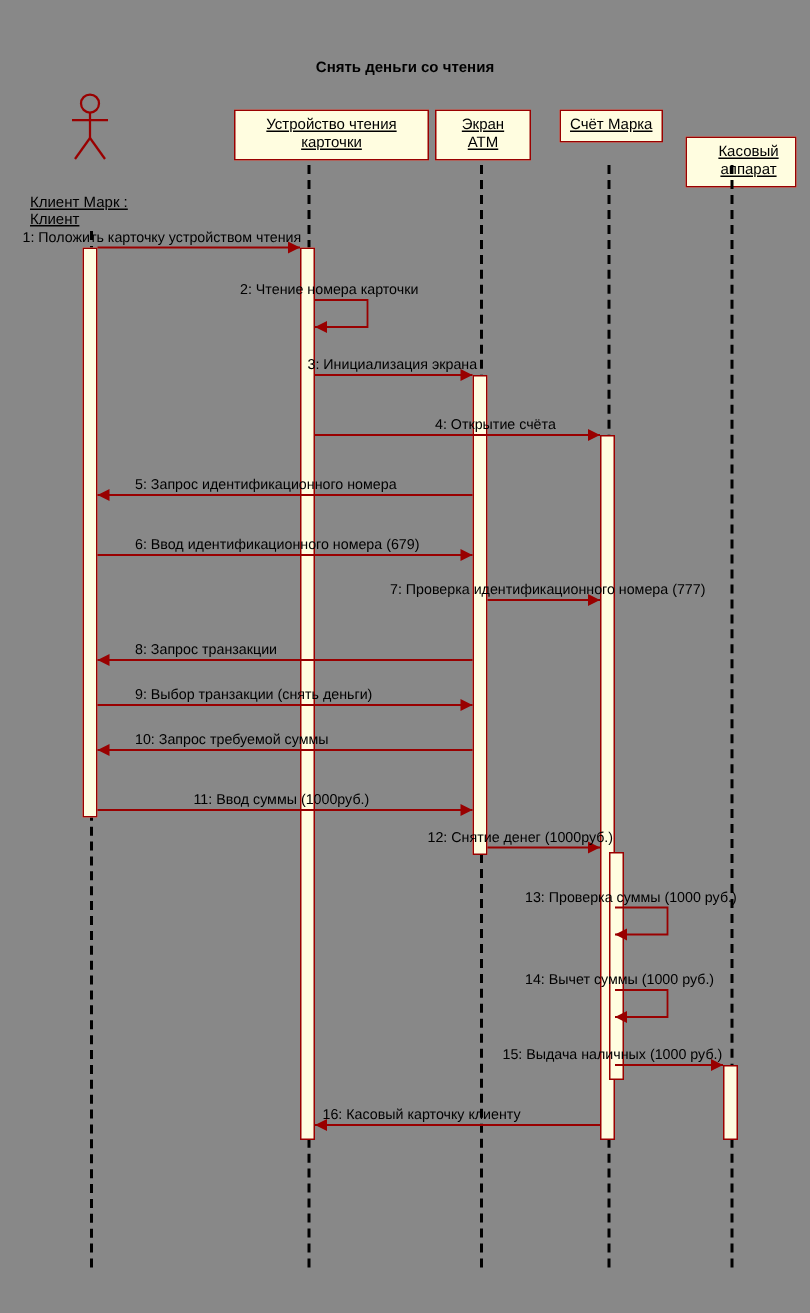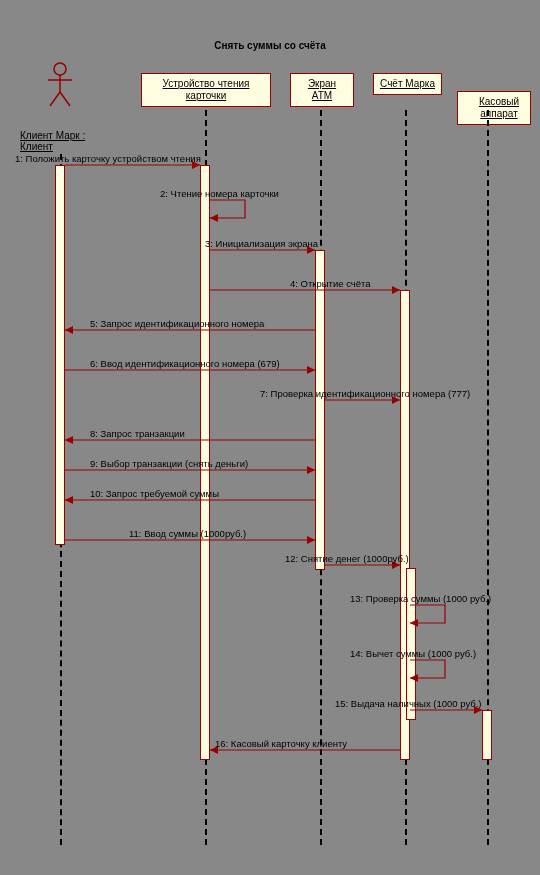--- a/index.html
+++ b/index.html
@@ -9,37 +9,37 @@
   .actor{position:absolute;text-align:center;}
   .actor-label{text-decoration:underline;font-size:10px;margin-top:2px;display:inline-block;}
   .lifeline{position:absolute;border-left:2px dashed #000;width:0;}
   .activation{position:absolute;width:10px;background:#fffde0;border:1px solid #990000;box-sizing:border-box;}
   .msg-label{position:absolute;white-space:nowrap;font-size:9.5px;}
   svg.arrow{position:absolute;overflow:visible;}
 </style>
 </head>
 <body>
 
-<div class="title" style="top:40px;">Снять суммы со счёта</div>
+<div class="title" style="top:40px;">Снять деньги со чтения</div>
 
 <div class="actor" style="left:35px;top:62px;width:50px;">
   <svg width="30" height="45" viewBox="0 0 30 45">
     <circle cx="15" cy="7" r="6" fill="none" stroke="#990000" stroke-width="1.5"></circle>
     <line x1="15" y1="13" x2="15" y2="30" stroke="#990000" stroke-width="1.5"></line>
     <line x1="3" y1="18" x2="27" y2="18" stroke="#990000" stroke-width="1.5"></line>
     <line x1="15" y1="30" x2="5" y2="44" stroke="#990000" stroke-width="1.5"></line>
     <line x1="15" y1="30" x2="25" y2="44" stroke="#990000" stroke-width="1.5"></line>
   </svg>
 </div>
 <div style="position:absolute;left:20px;top:128px;width:80px;text-align:left;">
   <span class="actor-label" style="white-space:pre-line;">Клиент Марк :
 Клиент</span>
 </div>
 
-<div class="lifeline-box" style="left:141px;top:73px;width:116px;">Устройство чтения
+<div class="lifeline-box" style="left:156px;top:73px;width:116px;">Устройство чтения
 карточки</div>
 <div class="lifeline-box" style="left:290px;top:73px;width:50px;">Экран АТМ</div>
 <div class="lifeline-box" style="left:373px;top:73px;width:55px;">Счёт Марка</div>
 <div class="lifeline-box" style="left:457px;top:91px;width:50px;padding-left:16px;">Касовый
 аппарат</div>
 
 <div id="ll-client" class="lifeline" style="left: 60px; top: 154px; height: 691px;"></div>
 <div id="ll-reader" class="lifeline" style="left: 205px; top: 110px; height: 735px;"></div>
 <div id="ll-atm" class="lifeline" style="left: 320px; top: 110px; height: 735px;"></div>
 <div id="ll-acct" class="lifeline" style="left: 405px; top: 110px; height: 735px;"></div>

